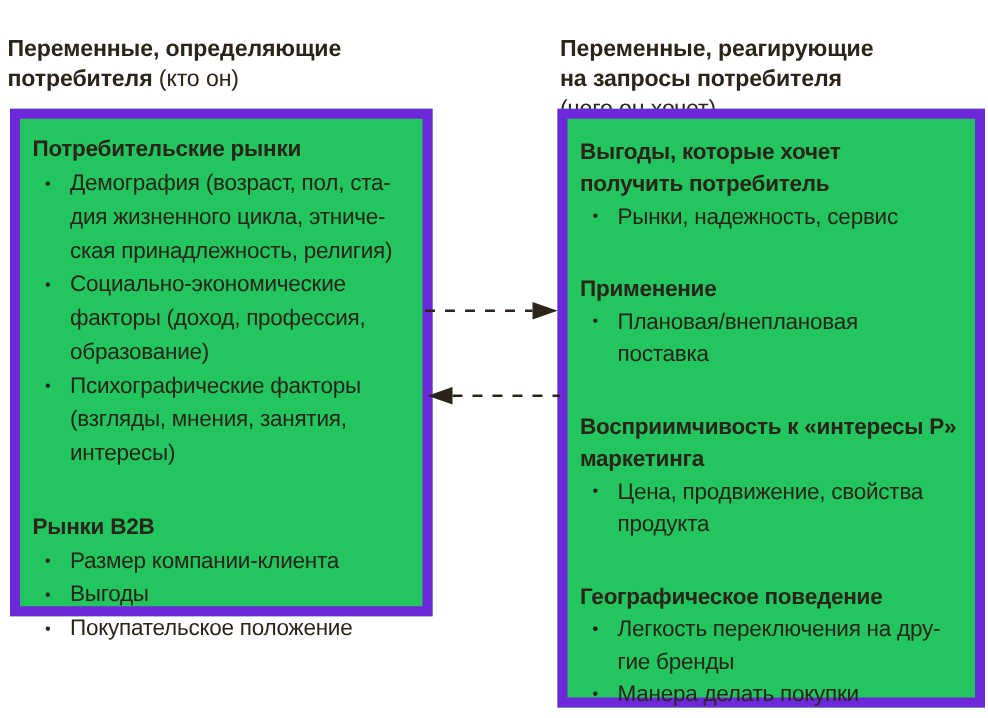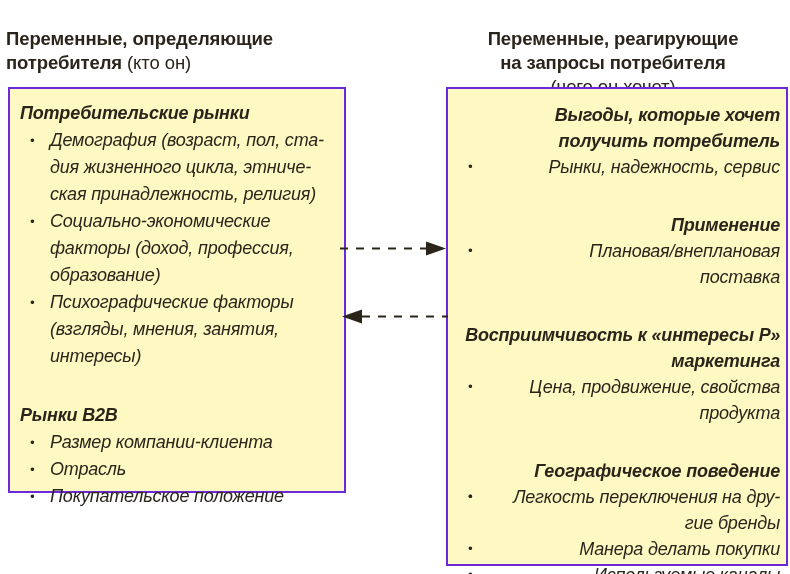--- a/index.html
+++ b/index.html
@@ -18,41 +18,40 @@
   }
   .hdr {
     position: absolute;
     font-size: 18.5px;
     line-height: 24px;
     white-space: pre-line;
     letter-spacing: -0.1px;
   }
   .hdr .b { font-weight: bold; }
   .hdr-left  { left: 6px;  top: 3px;  width: 330px; }
-  .hdr-right { left: 448px; top: 3px; width: 330px; text-align: center; }
+  .hdr-right { left: 448px; top: 3px; width: 330px; }
   .blk { display: block; }
   .box {
     position: absolute;
-    border: 2px solid #6d28d9;
-    background: #fef9c3;
+    border: 8px solid #6d28d9;
+    background: #22c55e;
     box-sizing: border-box;
-    font-style: italic;
   }
   .box-left  { left: 8px;   top: 87px; width: 338px; height: 406px; padding: 11px 8px 0 10px; }
   .box-right { left: 446px; top: 87px; width: 342px; height: 479px; padding: 13px 6px 0 10px; }
   .sec { margin: 0; }
   .sec + .sec { margin-top: 32px; }
   .sec-title {
     font-weight: bold;
     font-size: 18px;
     white-space: pre-line;
     letter-spacing: -0.2px;
   }
   .box-left  .sec-title, .box-left  .li { line-height: 27px; }
-  .box-right .sec-title, .box-right .li { line-height: 26px; text-align: right; }
+  .box-right .sec-title, .box-right .li { line-height: 26px; }
   .li {
     position: relative;
     padding-left: 30px;
     font-size: 18px;
     letter-spacing: -0.2px;
   }
   .li .blt {
     position: absolute;
     left: 10px;
     top: 0;
@@ -103,21 +102,21 @@
       </div>
     </div>
     <div class="sec">
       <div class="sec-title">Рынки B2B</div>
       <div class="li">
         <span class="blt">•</span>
         <span class="li-text">Размер компании-клиента</span>
       </div>
       <div class="li">
         <span class="blt">•</span>
-        <span class="li-text">Отрасль</span>
+        <span class="li-text">Выгоды</span>
       </div>
       <div class="li">
         <span class="blt">•</span>
         <span class="li-text">Покупательское положение</span>
       </div>
     </div>
   </div>
 
   <div class="box box-right">
     <div class="sec">

